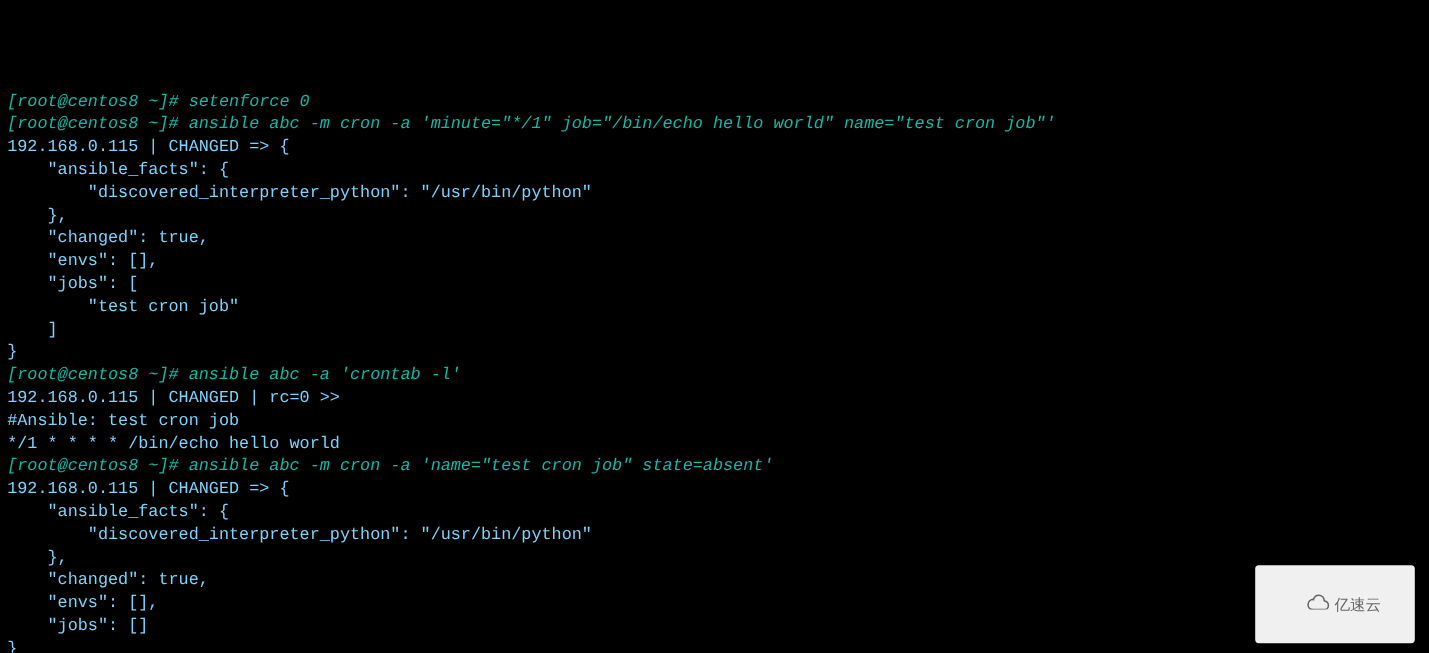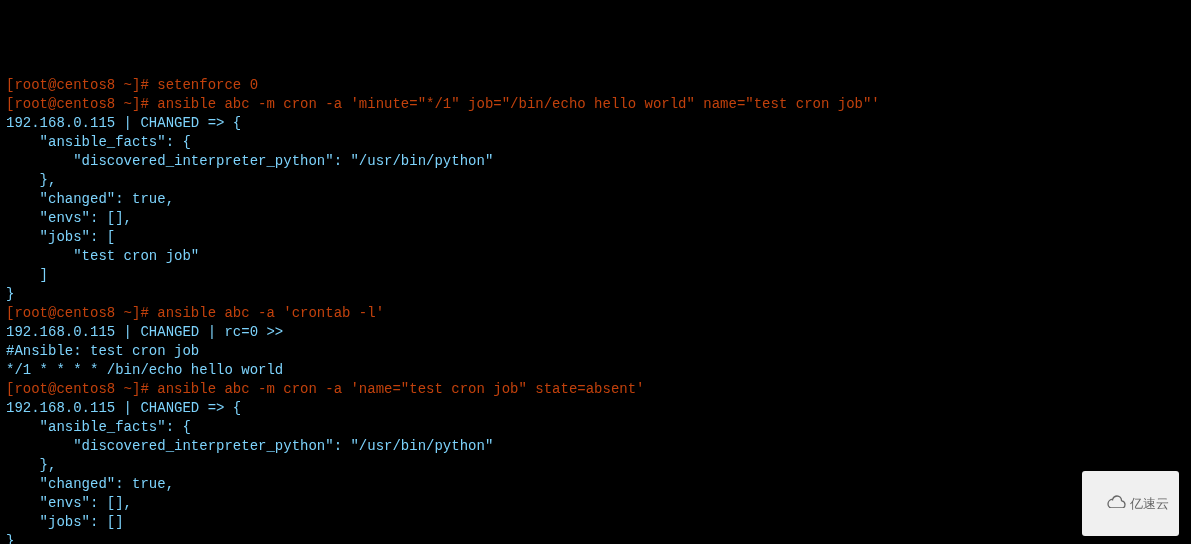--- a/index.html
+++ b/index.html
@@ -16,32 +16,32 @@
       padding: 0;
       white-space: pre;
       overflow-x: auto;
       width: 1191px;
       height: 544px;
       position: relative;
     }
     .terminal {
       padding: 0 6px;
     }
-    .white { color: #c2410c; }
+    .white { color: #14b8a6; font-style: italic; }
     .yellow { color: #7dd3fc; }
     .line { display: block; }
     .watermark {
       position: absolute;
       bottom: 8px;
       right: 12px;
       background: #f0f0f0;
       color: #666;
       font-family: sans-serif;
       font-size: 13px;
-      padding: 4px 10px;
+      padding: 4px 28px;
       border-radius: 3px;
       display: flex;
       align-items: center;
       gap: 4px;
     }
     .watermark-icon {
       font-weight: bold;
       color: #555;
     }
   </style>

